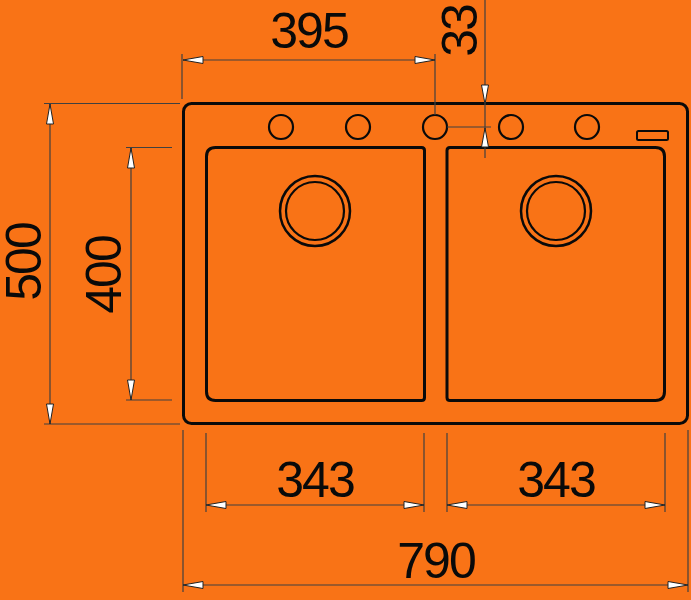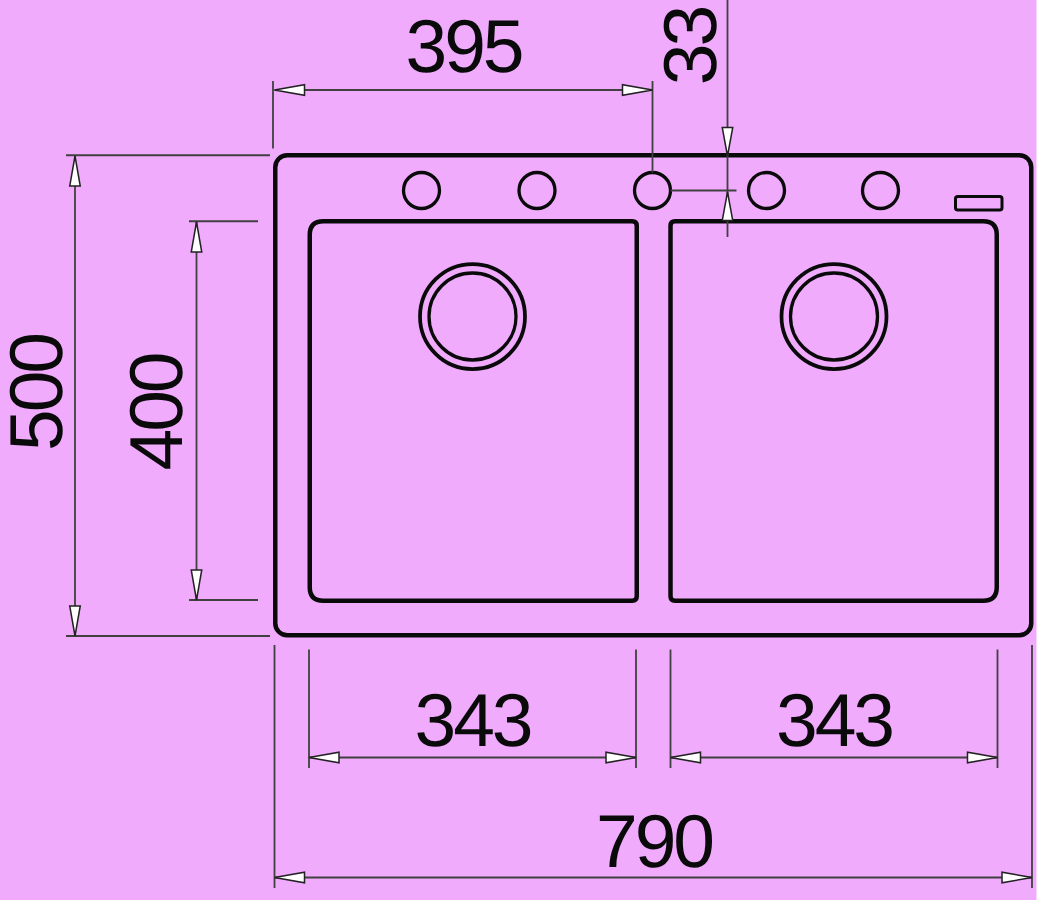--- a/index.html
+++ b/index.html
@@ -4,21 +4,21 @@
 <style>
   html, body {
     margin: 0;
     padding: 0;
     background: #ffffff;
   }
   .stage {
     position: relative;
     width: 691px;
     height: 600px;
-    background: #f0abfc;
+    background: #f97316;
     overflow: hidden;
     font-family: "Liberation Sans", sans-serif;
   }
   svg text {
     font-family: "Liberation Sans", sans-serif;
     font-size: 50px;
     letter-spacing: -2px;
     fill: #0a0a0a;
   }
   .outline {

